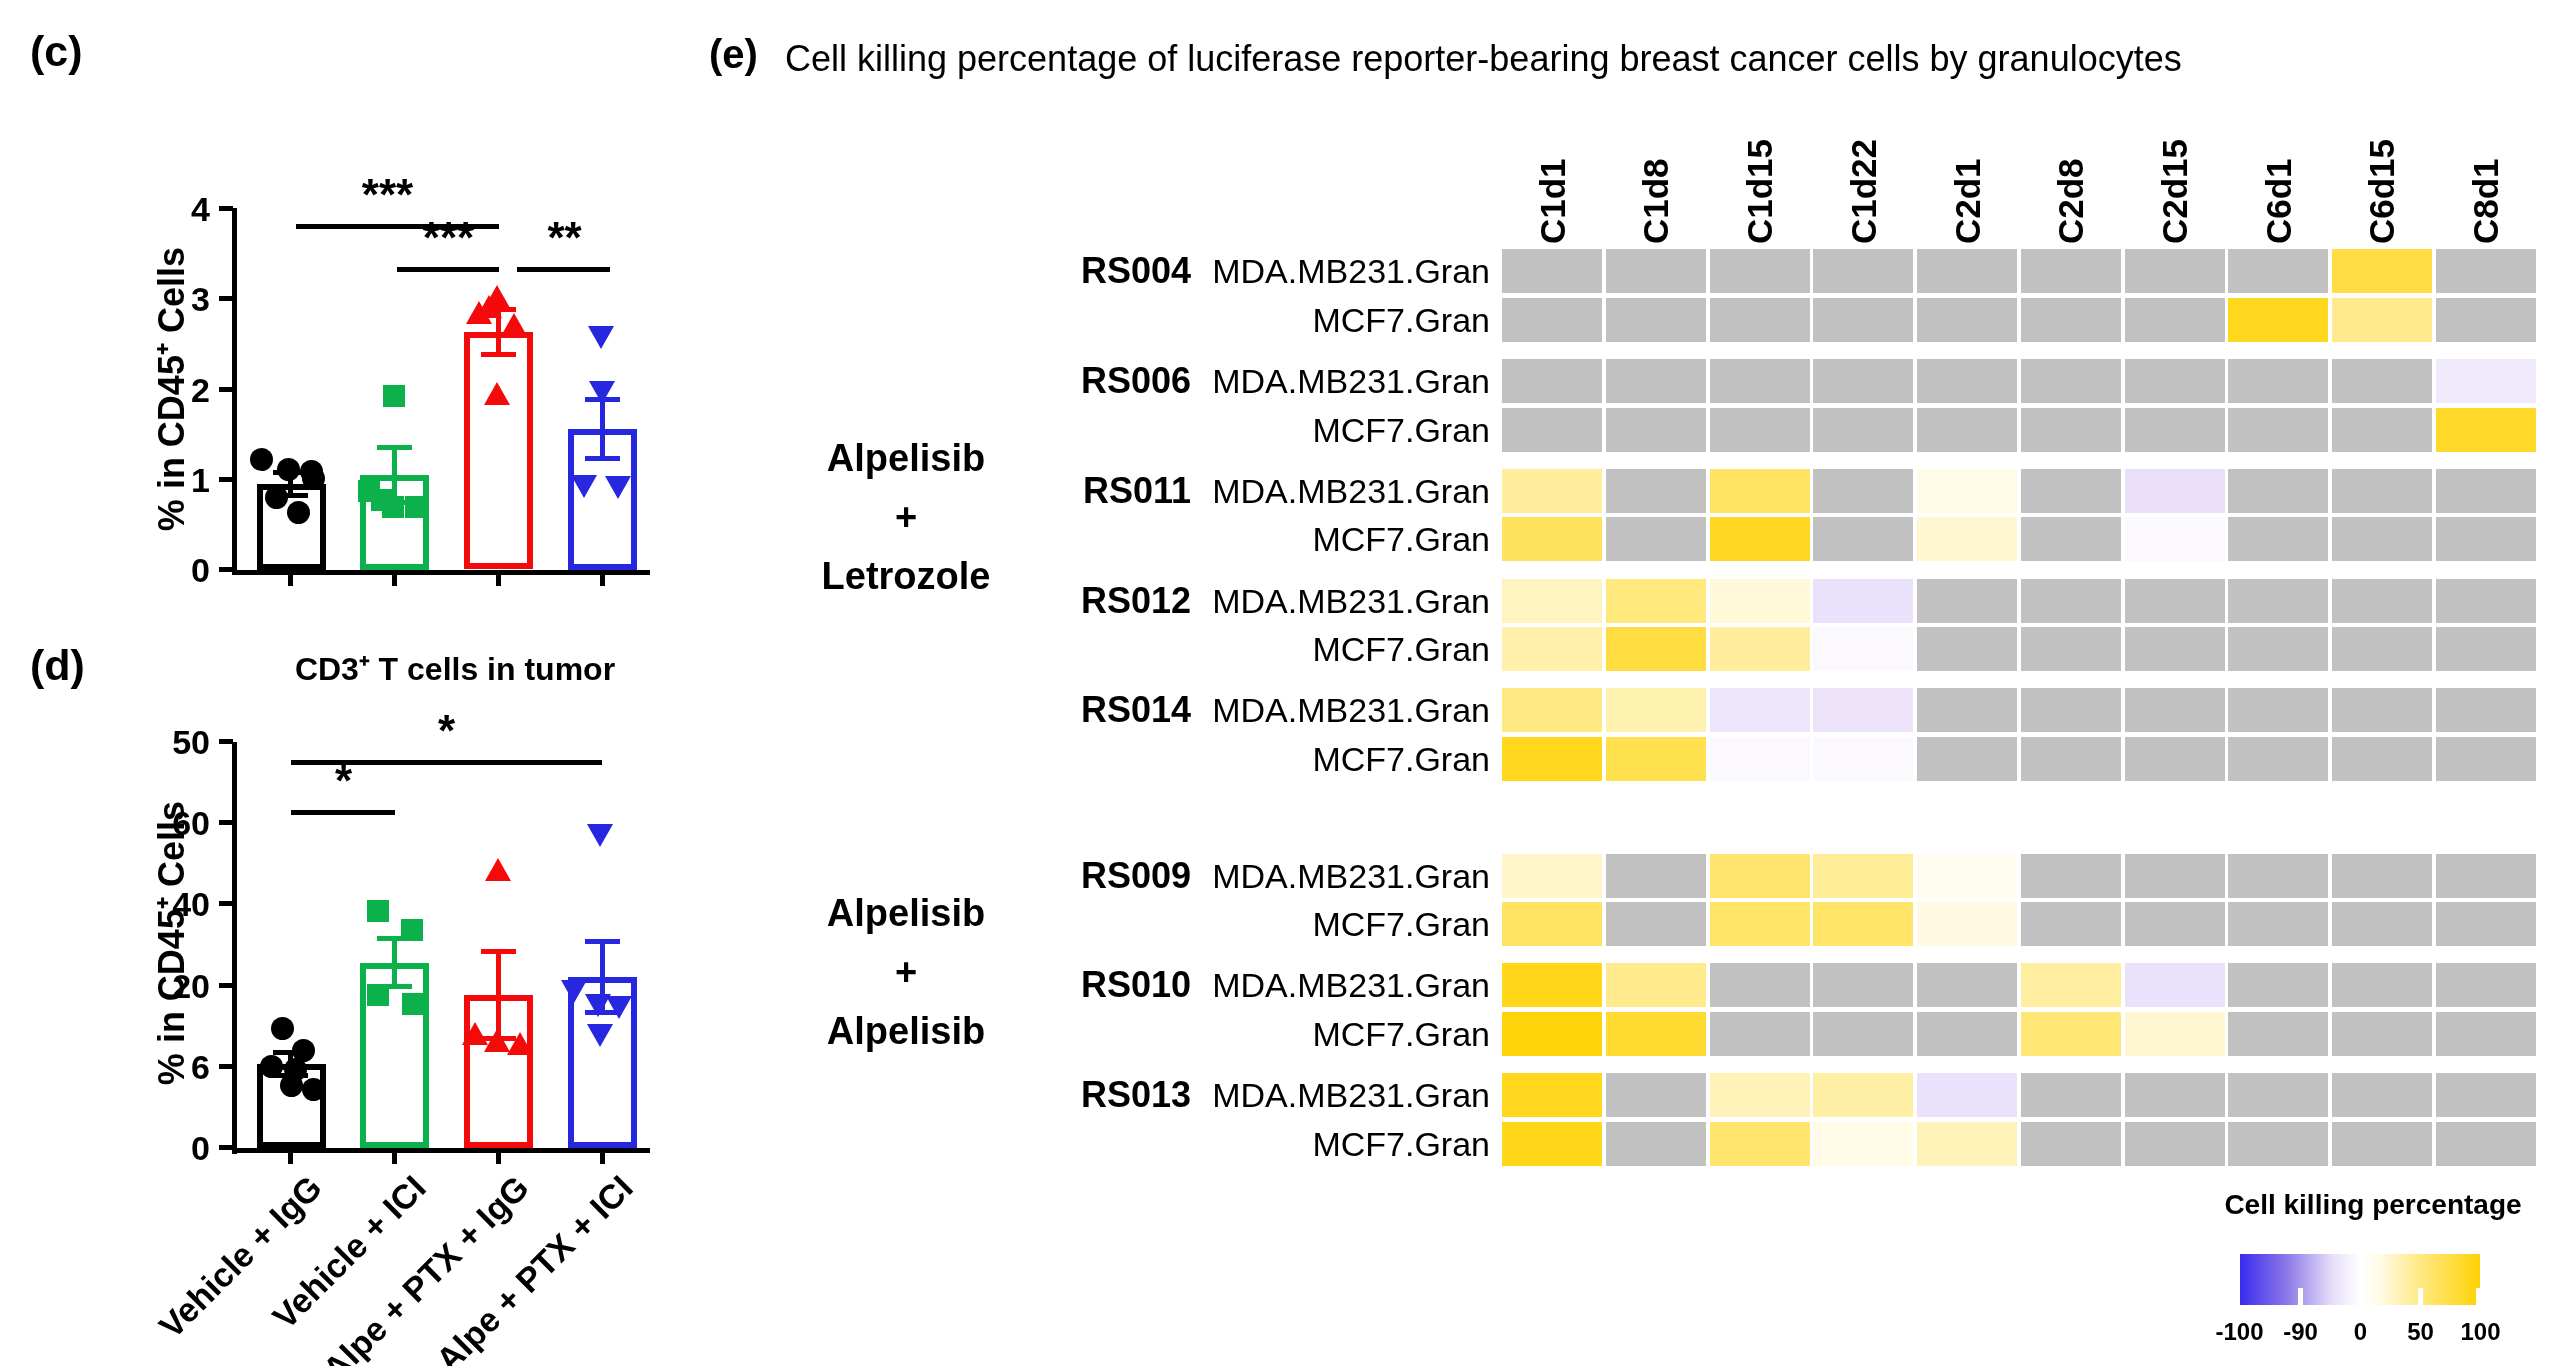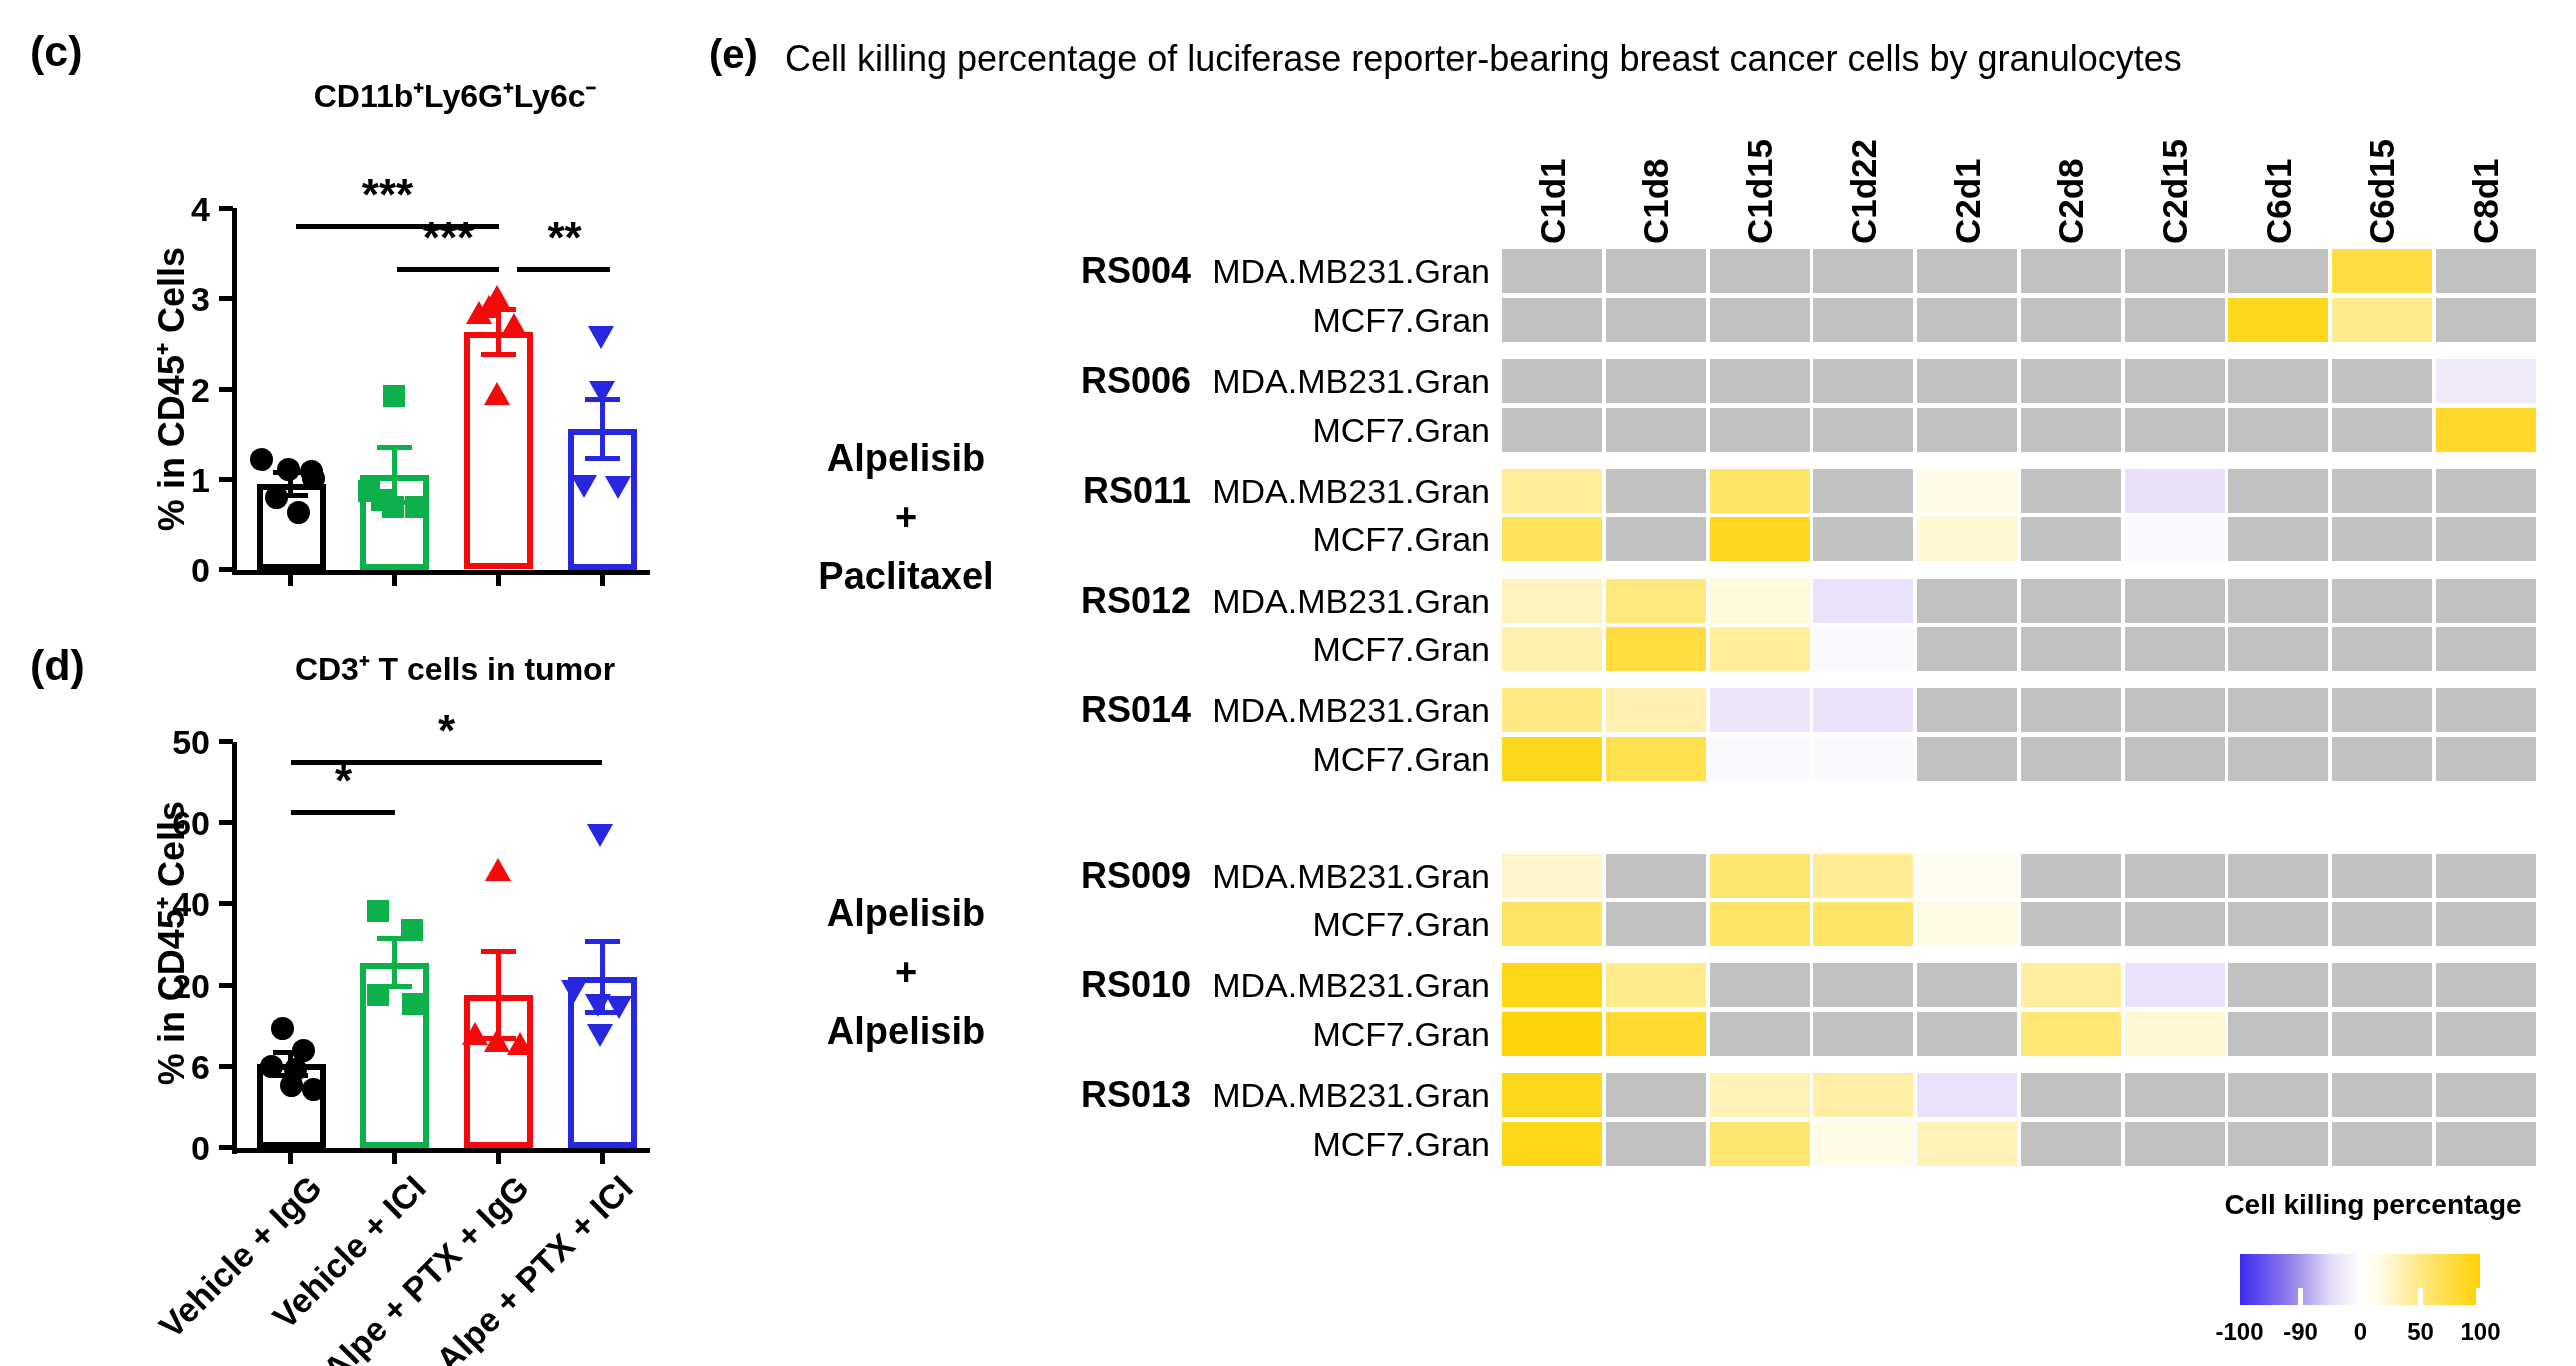--- a/index.html
+++ b/index.html
@@ -23,21 +23,20 @@
   .grouplab{position:absolute;font-weight:bold;font-size:38px;text-align:center;width:418px;line-height:40px;}
   .cell{position:absolute;}
   .legend-title{font-weight:bold;font-size:28px;text-align:center;width:418px;}
   .legend-tick-label{position:absolute;font-weight:bold;font-size:24px;text-align:center;width:81px;}
 </style>
 </head>
 <body>
 
 <div class="abs panel-label" style="left:30px;top:27px;">(c)</div>
 <div class="abs chart-title" style="left:253px;top:75px;width:404px;">
-  <div>CD11b⁺Ly6G⁺Ly6c⁻</div>
 </div>
 <div class="abs ylab" style="left:170px;top:389px;">% in CD45⁺ Cells</div>
 <div class="abs" id="panel-c">
     <div style="position: absolute; left: 232px; top: 208px; width: 5.4px; height: 367px; background: rgb(0, 0, 0);"></div>
     <div style="position: absolute; left: 232px; top: 570px; width: 418px; height: 5.4px; background: rgb(0, 0, 0);"></div>
     <div style="position: absolute; left: 219px; top: 567px; width: 13.5px; height: 5.4px; background: rgb(0, 0, 0);"></div>
     <div class="ticklab" style="position: absolute; left: 122px; top: 553px; width: 88px;">0</div>
     <div style="position: absolute; left: 219px; top: 477px; width: 13.5px; height: 5.4px; background: rgb(0, 0, 0);"></div>
     <div class="ticklab" style="position: absolute; left: 122px; top: 463px; width: 88px;">1</div>
     <div style="position: absolute; left: 219px; top: 387px; width: 13.5px; height: 5.4px; background: rgb(0, 0, 0);"></div>
@@ -169,21 +168,21 @@
     <div class="colhead" style="left: 1741px; top: 244px;">C1d15</div>
     <div class="colhead" style="left: 1845px; top: 244px;">C1d22</div>
     <div class="colhead" style="left: 1949px; top: 244px;">C2d1</div>
     <div class="colhead" style="left: 2052px; top: 244px;">C2d8</div>
     <div class="colhead" style="left: 2156px; top: 244px;">C2d15</div>
     <div class="colhead" style="left: 2260px; top: 244px;">C6d1</div>
     <div class="colhead" style="left: 2363px; top: 244px;">C6d15</div>
     <div class="colhead" style="left: 2467px; top: 244px;">C8d1</div>
     <div class="grouplab" style="left: 697px; top: 438px;">Alpelisib</div>
     <div class="grouplab" style="left: 697px; top: 497px;">+</div>
-    <div class="grouplab" style="left: 697px; top: 556px;">Paclitaxel</div>
+    <div class="grouplab" style="left: 697px; top: 556px;">Letrozole</div>
     <div class="grouplab" style="left: 697px; top: 893px;">Alpelisib</div>
     <div class="grouplab" style="left: 697px; top: 952px;">+</div>
     <div class="grouplab" style="left: 697px; top: 1011px;">Alpelisib</div>
     <div class="rslab" style="left: 975px; top: 249px; width: 216px;">RS004</div>
     <div class="linelab" style="left: 1113px; top: 249px; width: 377px;">MDA.MB231.Gran</div>
     <div class="cell" style="left: 1502px; top: 249px; width: 100px; height: 44px; background: rgb(193, 193, 193);"></div>
     <div class="cell" style="left: 1606px; top: 249px; width: 100px; height: 44px; background: rgb(193, 193, 193);"></div>
     <div class="cell" style="left: 1710px; top: 249px; width: 100px; height: 44px; background: rgb(193, 193, 193);"></div>
     <div class="cell" style="left: 1813px; top: 249px; width: 100px; height: 44px; background: rgb(193, 193, 193);"></div>
     <div class="cell" style="left: 1917px; top: 249px; width: 100px; height: 44px; background: rgb(193, 193, 193);"></div>

